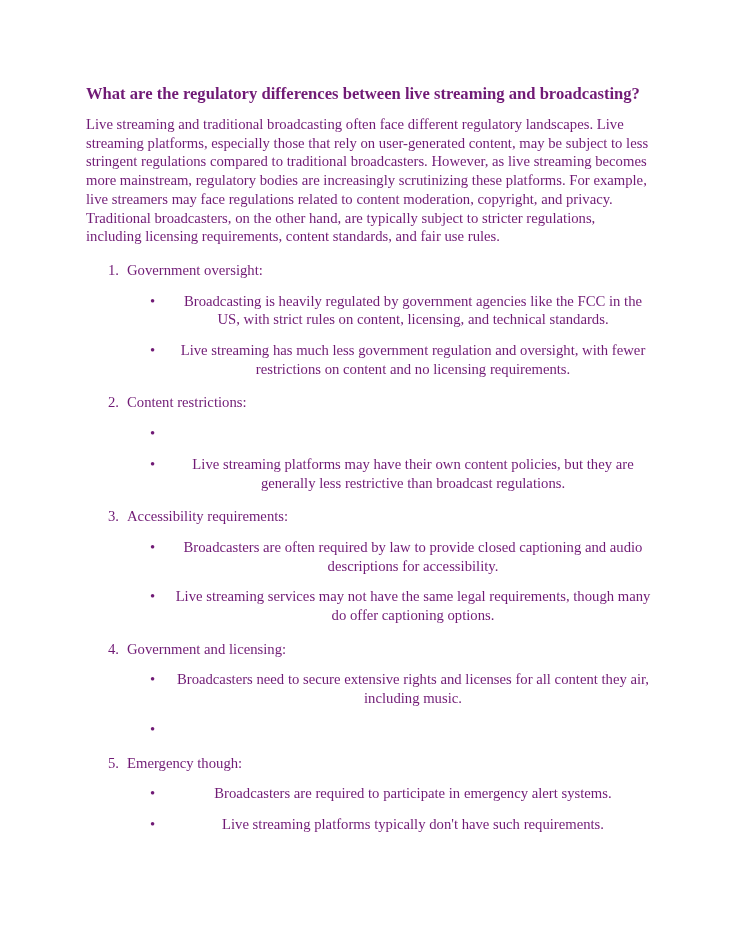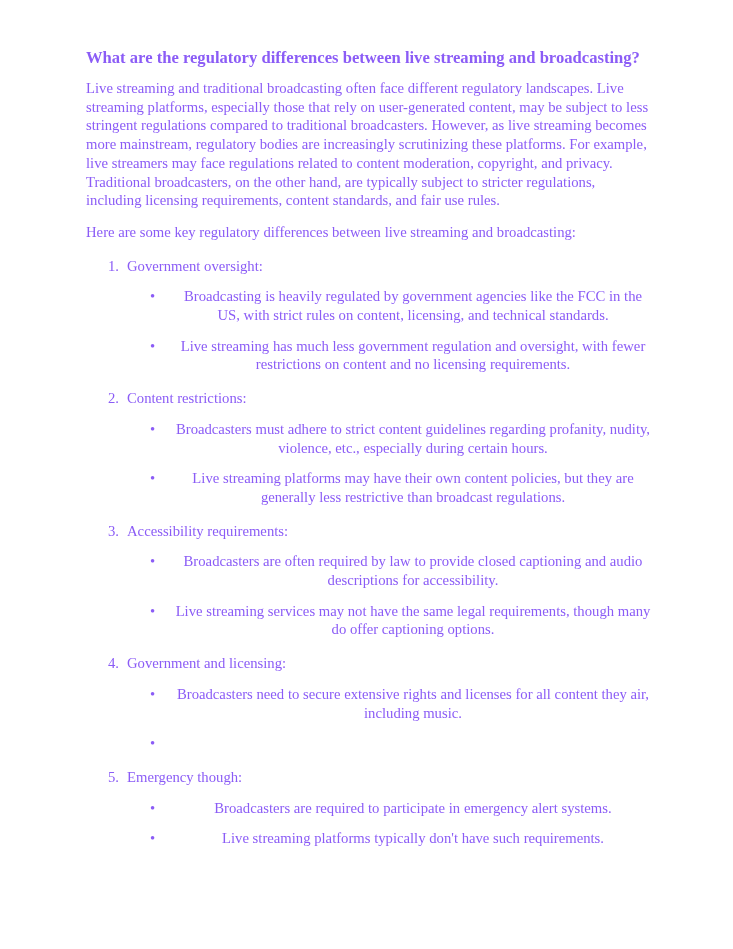--- a/index.html
+++ b/index.html
@@ -6,23 +6,23 @@
     margin: 0;
     padding: 0;
     background: #ffffff;
   }
   .page {
     position: relative;
     width: 733px;
     height: 949px;
     background: #ffffff;
     box-sizing: border-box;
-    padding: 48px 81px 0 86px;
+    padding: 84px 81px 0 86px;
     font-family: "Liberation Serif", serif;
-    color: #8b5cf6;
+    color: #701a75;
     font-size: 14.7px;
     line-height: 18.7px;
     overflow: hidden;
   }
   .doc-title {
     font-size: 16.6px;
     line-height: 20px;
     font-weight: bold;
     margin: 0 0 11px 0;
   }
@@ -57,42 +57,40 @@
 </style>
 </head>
 <body>
 
 <div class="page">
 
   <h1 class="doc-title">What are the regulatory differences between live streaming and broadcasting?</h1>
 
   <p class="para">Live streaming and traditional broadcasting often face different regulatory landscapes. Live streaming platforms, especially those that rely on user-generated content, may be subject to less stringent regulations compared to traditional broadcasters. However, as live streaming becomes more mainstream, regulatory bodies are increasingly scrutinizing these platforms. For example, live streamers may face regulations related to content moderation, copyright, and privacy. Traditional broadcasters, on the other hand, are typically subject to stricter regulations, including licensing requirements, content standards, and fair use rules.</p>
 
-  <p class="para">Here are some key regulatory differences between live streaming and broadcasting:</p>
 
   <div class="numbered-item">
     <span class="num">1.</span>
     <span class="item-heading"><b>Government oversight</b><span>:</span></span>
   </div>
   <div class="bullet-row">
     <span class="bullet">•</span>
     <span class="bullet-text">Broadcasting is heavily regulated by government agencies like the FCC in the US, with strict rules on content, licensing, and technical standards.</span>
   </div>
   <div class="bullet-row">
     <span class="bullet">•</span>
     <span class="bullet-text">Live streaming has much less government regulation and oversight, with fewer restrictions on content and no licensing requirements.</span>
   </div>
 
   <div class="numbered-item">
     <span class="num">2.</span>
     <span class="item-heading"><b>Content restrictions</b><span>:</span></span>
   </div>
   <div class="bullet-row">
     <span class="bullet">•</span>
-    <span class="bullet-text">Broadcasters must adhere to strict content guidelines regarding profanity, nudity, violence, etc., especially during certain hours.</span>
   </div>
   <div class="bullet-row">
     <span class="bullet">•</span>
     <span class="bullet-text">Live streaming platforms may have their own content policies, but they are generally less restrictive than broadcast regulations.</span>
   </div>
 
   <div class="numbered-item">
     <span class="num">3.</span>
     <span class="item-heading"><b>Accessibility requirements</b><span>:</span></span>
   </div>

